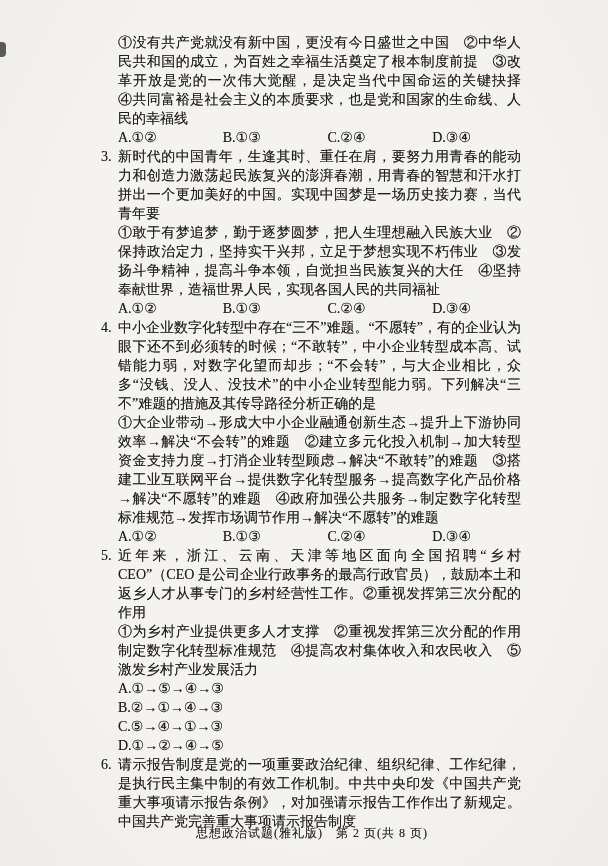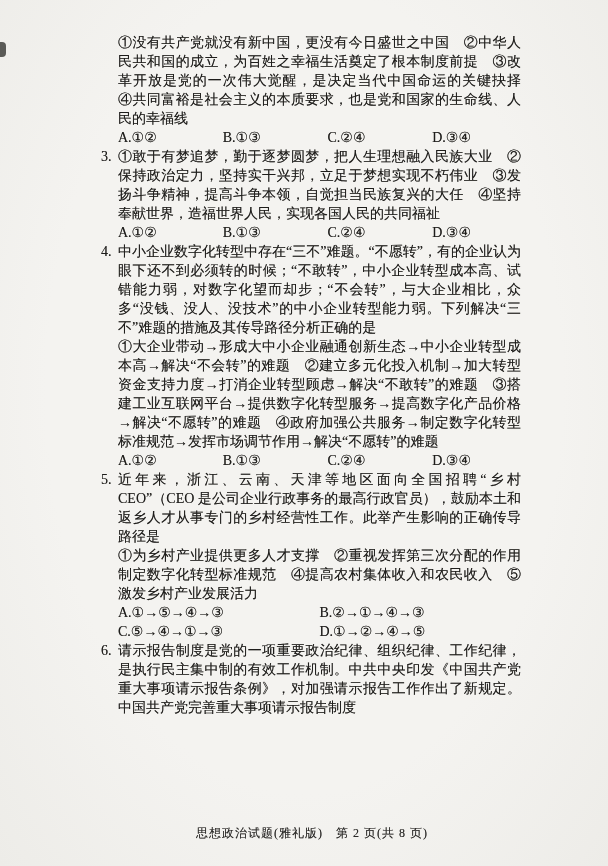--- a/index.html
+++ b/index.html
@@ -45,21 +45,21 @@
     position: absolute;
     left: -17px;
     top: 0;
   }
 
   .stem, .items { margin: 0; }
 
   .opts4 { display: flex; gap: 16px; }
   .opts4 .opt { width: 25%; text-align: left; }
 
-  .opts2x2 { display: flex; flex-wrap: wrap; }
+  .opts2x2 { display: flex; flex-wrap: wrap; flex-direction: column; }
   .opts2x2 .opt { width: 50%; text-align: left; }
 
   .page-footer {
     position: absolute;
     bottom: 24px;
     left: 0;
     width: 100%;
     text-align: center;
     font-size: 12px;
     color: #2a2927;
@@ -82,44 +82,45 @@
       <div class="opts4">
         <span class="opt">A.①②</span>
         <span class="opt">B.①③</span>
         <span class="opt">C.②④</span>
         <span class="opt">D.③④</span>
       </div>
     </section>
 
     <section class="question numbered">
       <span class="qnum">3.</span>
+      <p class="stem">新时代的中国青年，生逢其时、重任在肩，要努力用青春的能动力和创造力激荡起民族复兴的澎湃春潮，用青春的智慧和汗水打拼出一个更加美好的中国。实现中国梦是一场历史接力赛，当代青年要</p>
       <p class="items">①敢于有梦追梦，勤于逐梦圆梦，把人生理想融入民族大业　②保持政治定力，坚持实干兴邦，立足于梦想实现不朽伟业　③发扬斗争精神，提高斗争本领，自觉担当民族复兴的大任　④坚持奉献世界，造福世界人民，实现各国人民的共同福祉</p>
       <div class="opts4">
         <span class="opt">A.①②</span>
         <span class="opt">B.①③</span>
         <span class="opt">C.②④</span>
         <span class="opt">D.③④</span>
       </div>
     </section>
 
     <section class="question numbered">
       <span class="qnum">4.</span>
       <p class="stem">中小企业数字化转型中存在“三不”难题。“不愿转”，有的企业认为眼下还不到必须转的时候；“不敢转”，中小企业转型成本高、试错能力弱，对数字化望而却步；“不会转”，与大企业相比，众多“没钱、没人、没技术”的中小企业转型能力弱。下列解决“三不”难题的措施及其传导路径分析正确的是</p>
-      <p class="items">①大企业带动→形成大中小企业融通创新生态→中小企业转型成本高→解决“不会转”的难题　②建立多元化投入机制→加大转型资金支持力度→打消企业转型顾虑→解决“不敢转”的难题　③搭建工业互联网平台→提供数字化转型服务→提高数字化产品价格→解决“不愿转”的难题　④政府加强公共服务→制定数字化转型标准规范→发挥市场调节作用→解决“不愿转”的难题</p>
+      <p class="items">①大企业带动→形成大中小企业融通创新生态→提升上下游协同效率→解决“不会转”的难题　②建立多元化投入机制→加大转型资金支持力度→打消企业转型顾虑→解决“不敢转”的难题　③搭建工业互联网平台→提供数字化转型服务→提高数字化产品价格→解决“不愿转”的难题　④政府加强公共服务→制定数字化转型标准规范→发挥市场调节作用→解决“不愿转”的难题</p>
       <div class="opts4">
         <span class="opt">A.①②</span>
         <span class="opt">B.①③</span>
         <span class="opt">C.②④</span>
         <span class="opt">D.③④</span>
       </div>
     </section>
 
     <section class="question numbered">
       <span class="qnum">5.</span>
-      <p class="stem">近年来，浙江、云南、天津等地区面向全国招聘“乡村 CEO”（CEO 是公司企业行政事务的最高行政官员），鼓励本土和返乡人才从事专门的乡村经营性工作。此举产生影响的正确传导路径是</p>
+      <p class="stem">近年来，浙江、云南、天津等地区面向全国招聘“乡村 CEO”（CEO 是公司企业行政事务的最高行政官员），鼓励本土和返乡人才从事专门的乡村经营性工作。②重视发挥第三次分配的作用</p>
       <p class="items">①为乡村产业提供更多人才支撑　②重视发挥第三次分配的作用　制定数字化转型标准规范　④提高农村集体收入和农民收入　⑤激发乡村产业发展活力</p>
       <div class="opts2x2">
         <span class="opt">A.①→⑤→④→③</span>
         <span class="opt">B.②→①→④→③</span>
         <span class="opt">C.⑤→④→①→③</span>
         <span class="opt">D.①→②→④→⑤</span>
       </div>
     </section>
 
     <section class="question numbered">

